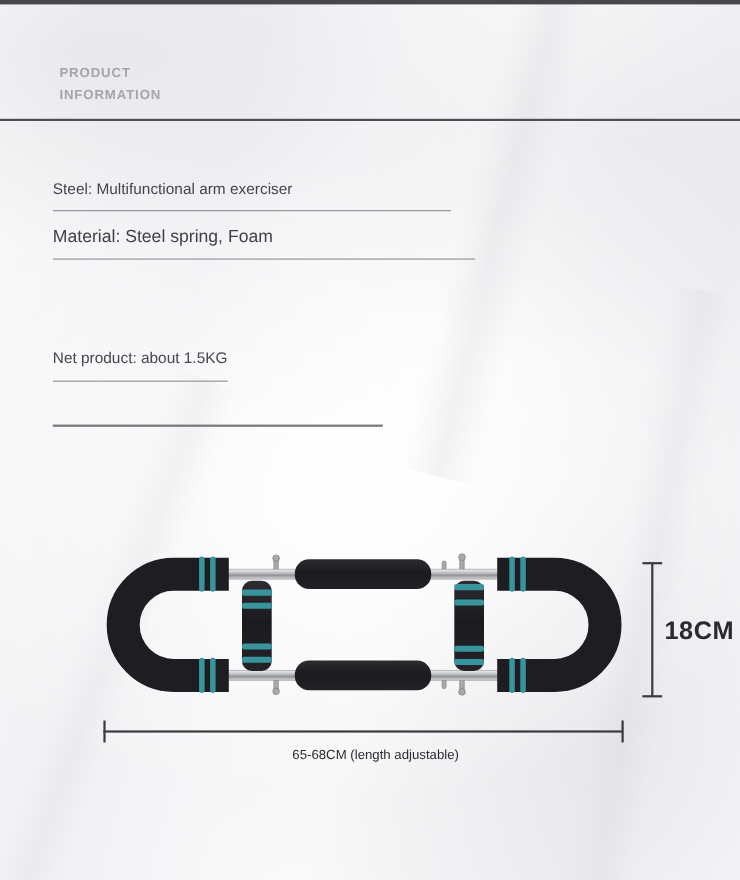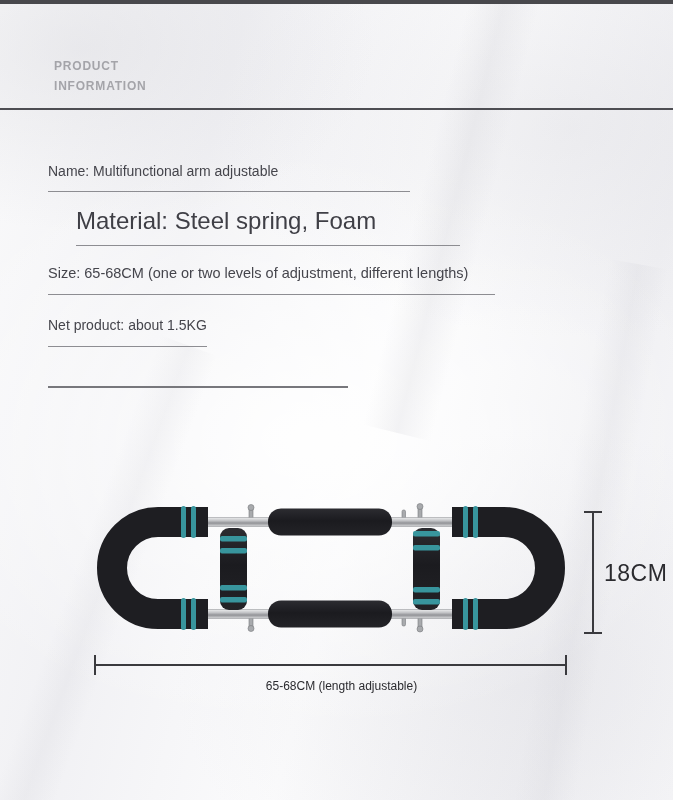--- a/index.html
+++ b/index.html
@@ -39,21 +39,21 @@
   }
   .hdr-divider{position:absolute;left:0;top:108px;width:673px;height:2px;background:#4d4d52;}
 
   .spec{position:absolute;left:48px;color:#45454c;}
   .spec .t{white-space:nowrap;}
   .spec .u{background:#8d8d92;height:1px;margin-top:0;}
 
   .spec-name{top:163px;font-size:14px;}
   .spec-name .u{width:362px;margin-top:12px;}
 
-  .spec-material{top:207px;font-size:24px;color:#3f3f46;margin-left:28px;}
+  .spec-material{top:207px;font-size:16px;color:#3f3f46;}
   .spec-material .u{width:384px;margin-top:10px;}
 
   .spec-size{top:265px;font-size:14.5px;}
   .spec-size .u{width:447px;margin-top:13px;}
 
   .spec-weight{top:317px;font-size:14px;}
   .spec-weight .u{width:159px;margin-top:13px;}
 
   .spec-application{top:373px;font-size:10.5px;color:#55555c;}
   .spec-application .u{width:300px;margin-top:13px;height:1.5px;background:#77777c;}
@@ -63,21 +63,21 @@
   .dim{position:absolute;background:#3a3a3e;}
   .dim-v-line{left:592px;top:512px;width:2px;height:121px;}
   .dim-v-cap-top{left:584px;top:511px;width:18px;height:2px;}
   .dim-v-cap-bot{left:584px;top:632px;width:18px;height:2px;}
   .dim-h-line{left:94px;top:664px;width:472px;height:2px;}
   .dim-h-cap-left{left:94px;top:655px;width:2px;height:20px;}
   .dim-h-cap-right{left:565px;top:655px;width:2px;height:20px;}
 
   .dim-label-h{
     position:absolute;left:604px;top:560px;
-    color:#2b2b2f;font-size:23px;font-weight:400;letter-spacing:.5px;
+    color:#2b2b2f;font-size:23px;font-weight:700;letter-spacing:.5px;
   }
   .dim-label-w{
     position:absolute;left:105px;top:679px;width:473px;text-align:center;
     color:#2b2b2f;font-size:12px;font-weight:500;
   }
 </style>
 </head>
 <body>
 
 <div class="canvas">
@@ -86,33 +86,29 @@
   <div class="vein vein3"></div>
 
   <div class="top-strip"></div>
 
   <div class="hdr-left"><span>PRODUCT</span><br><span>INFORMATION</span></div>
 
 
   <div class="hdr-divider"></div>
 
   <div class="spec spec-name">
-    <div class="t">Name: Multifunctional arm adjustable</div>
+    <div class="t">Steel: Multifunctional arm exerciser</div>
     <div class="u"></div>
   </div>
 
   <div class="spec spec-material">
     <div class="t">Material: Steel spring, Foam</div>
     <div class="u"></div>
   </div>
 
-  <div class="spec spec-size">
-    <div class="t">Size: 65-68CM (one or two levels of adjustment, different lengths)</div>
-    <div class="u"></div>
-  </div>
 
   <div class="spec spec-weight">
     <div class="t">Net product: about 1.5KG</div>
     <div class="u"></div>
   </div>
 
   <div class="spec spec-application">
     <div class="u"></div>
   </div>
 

